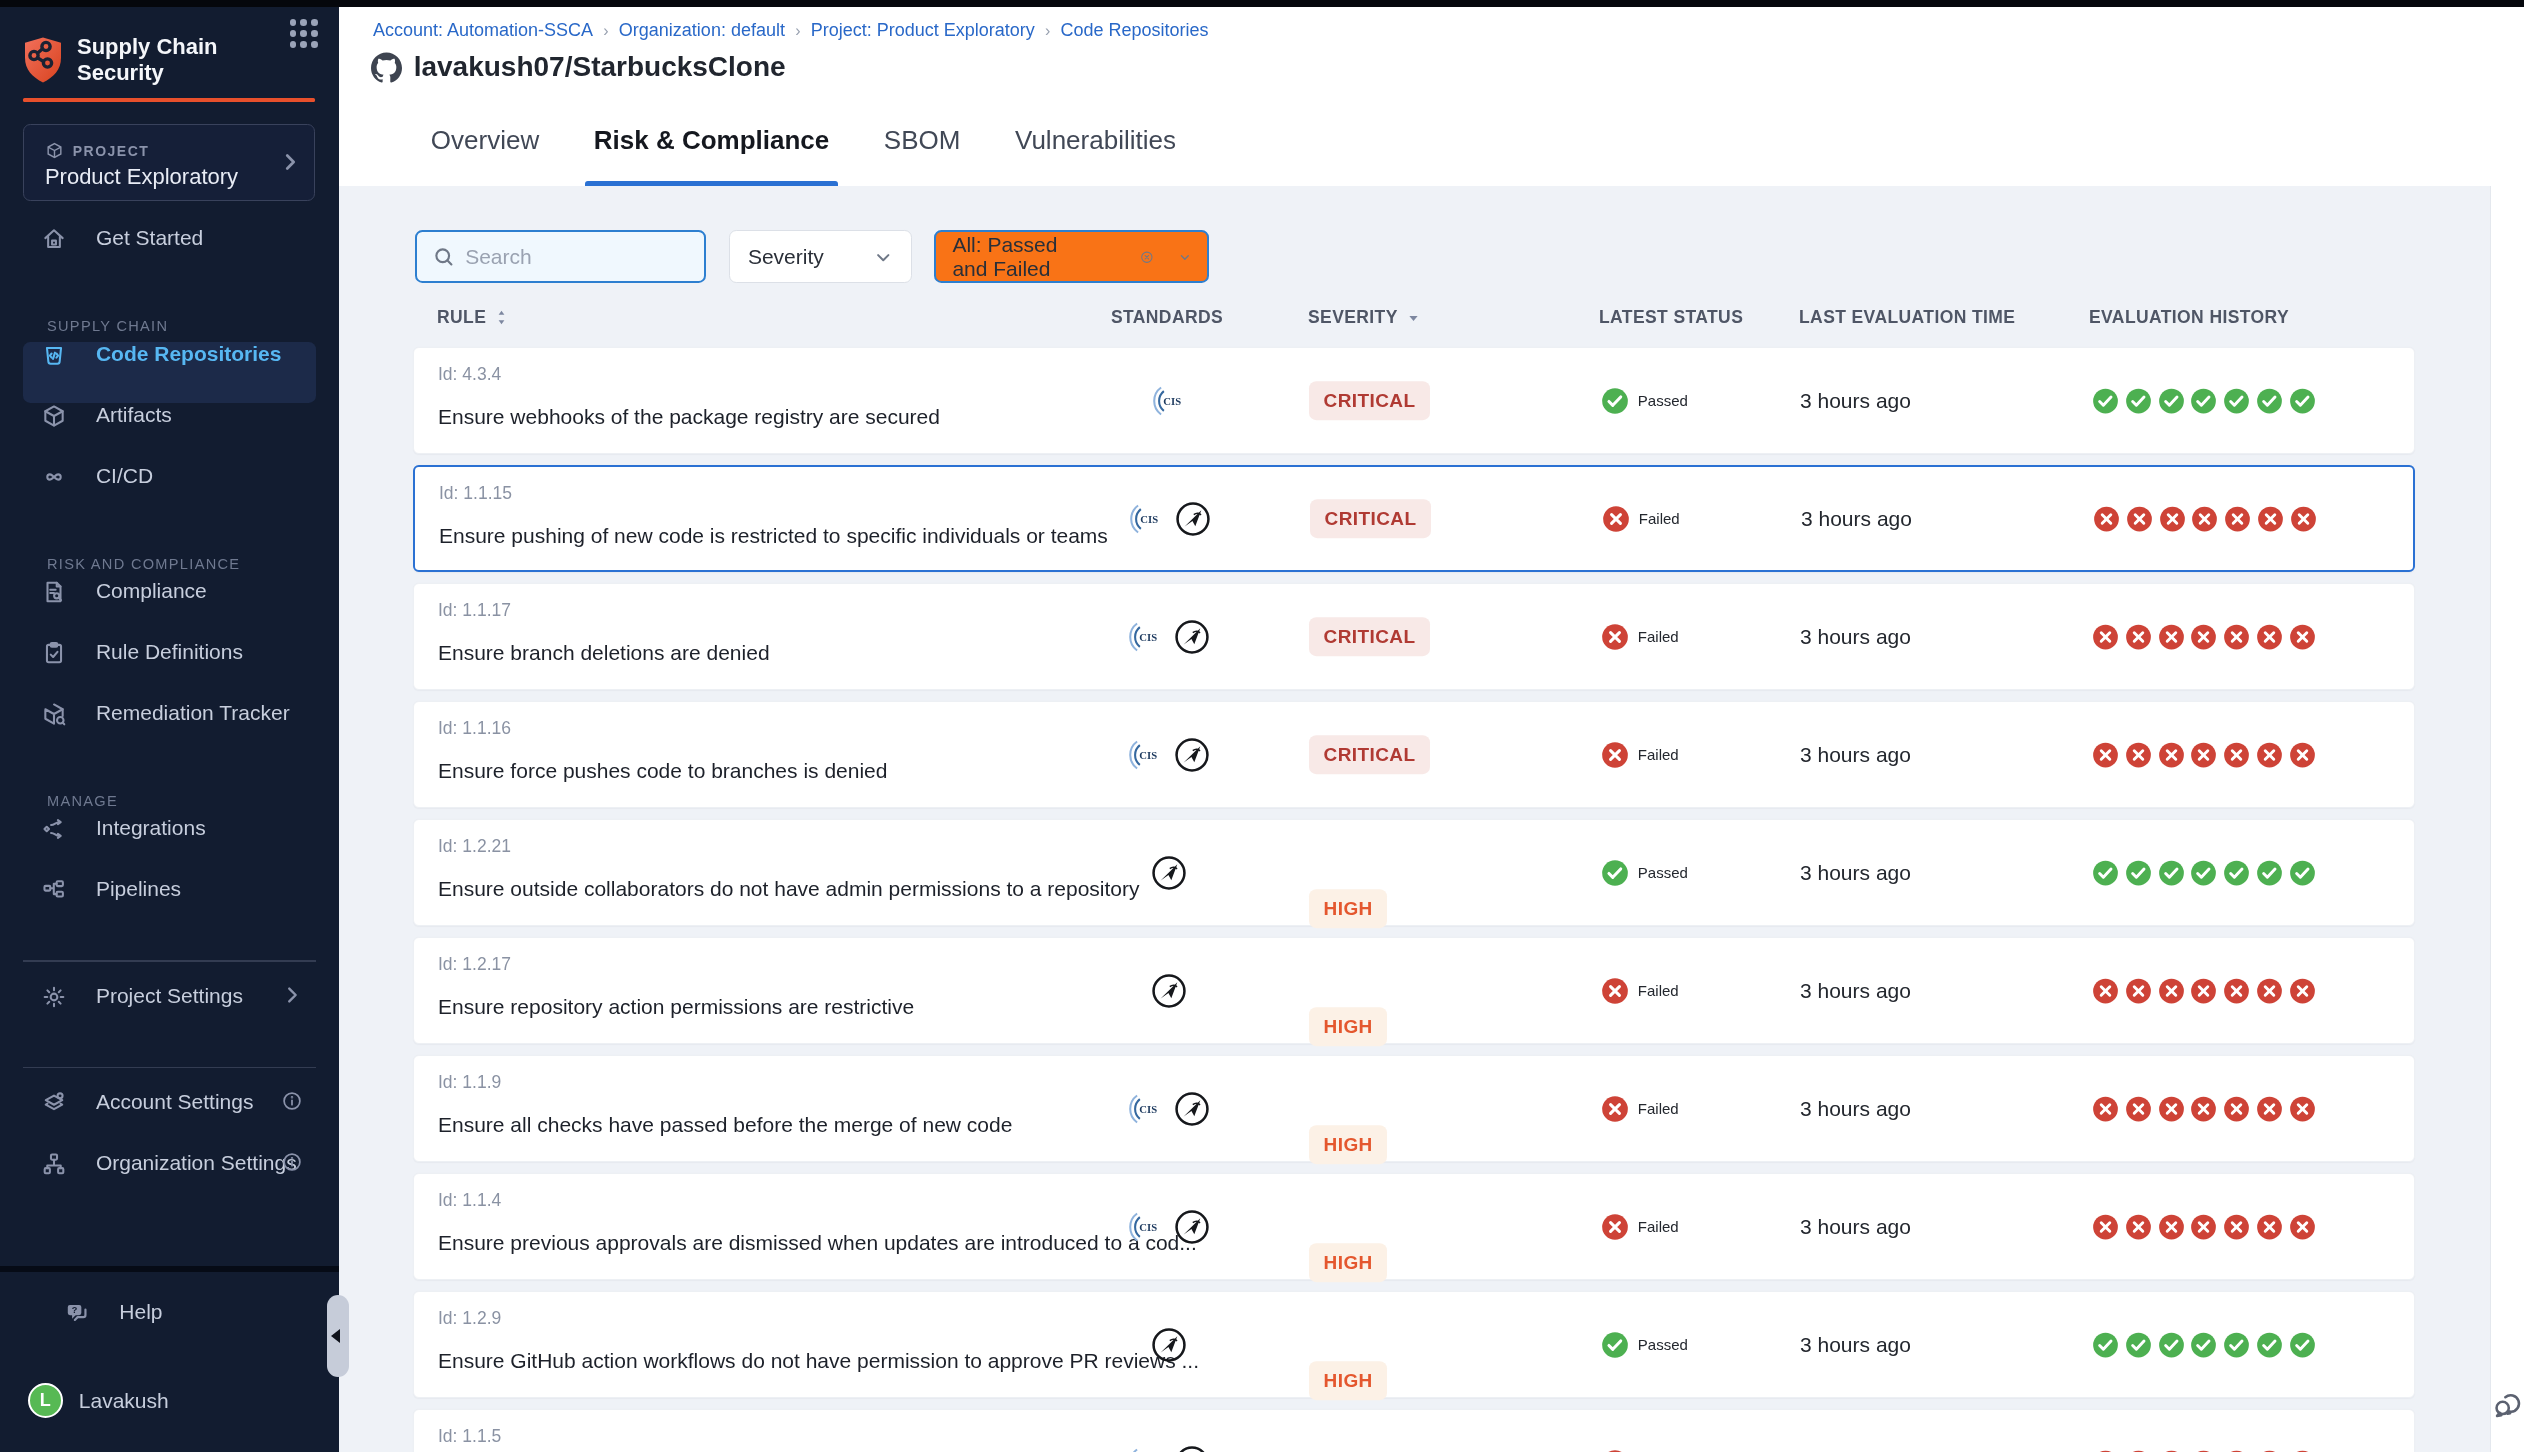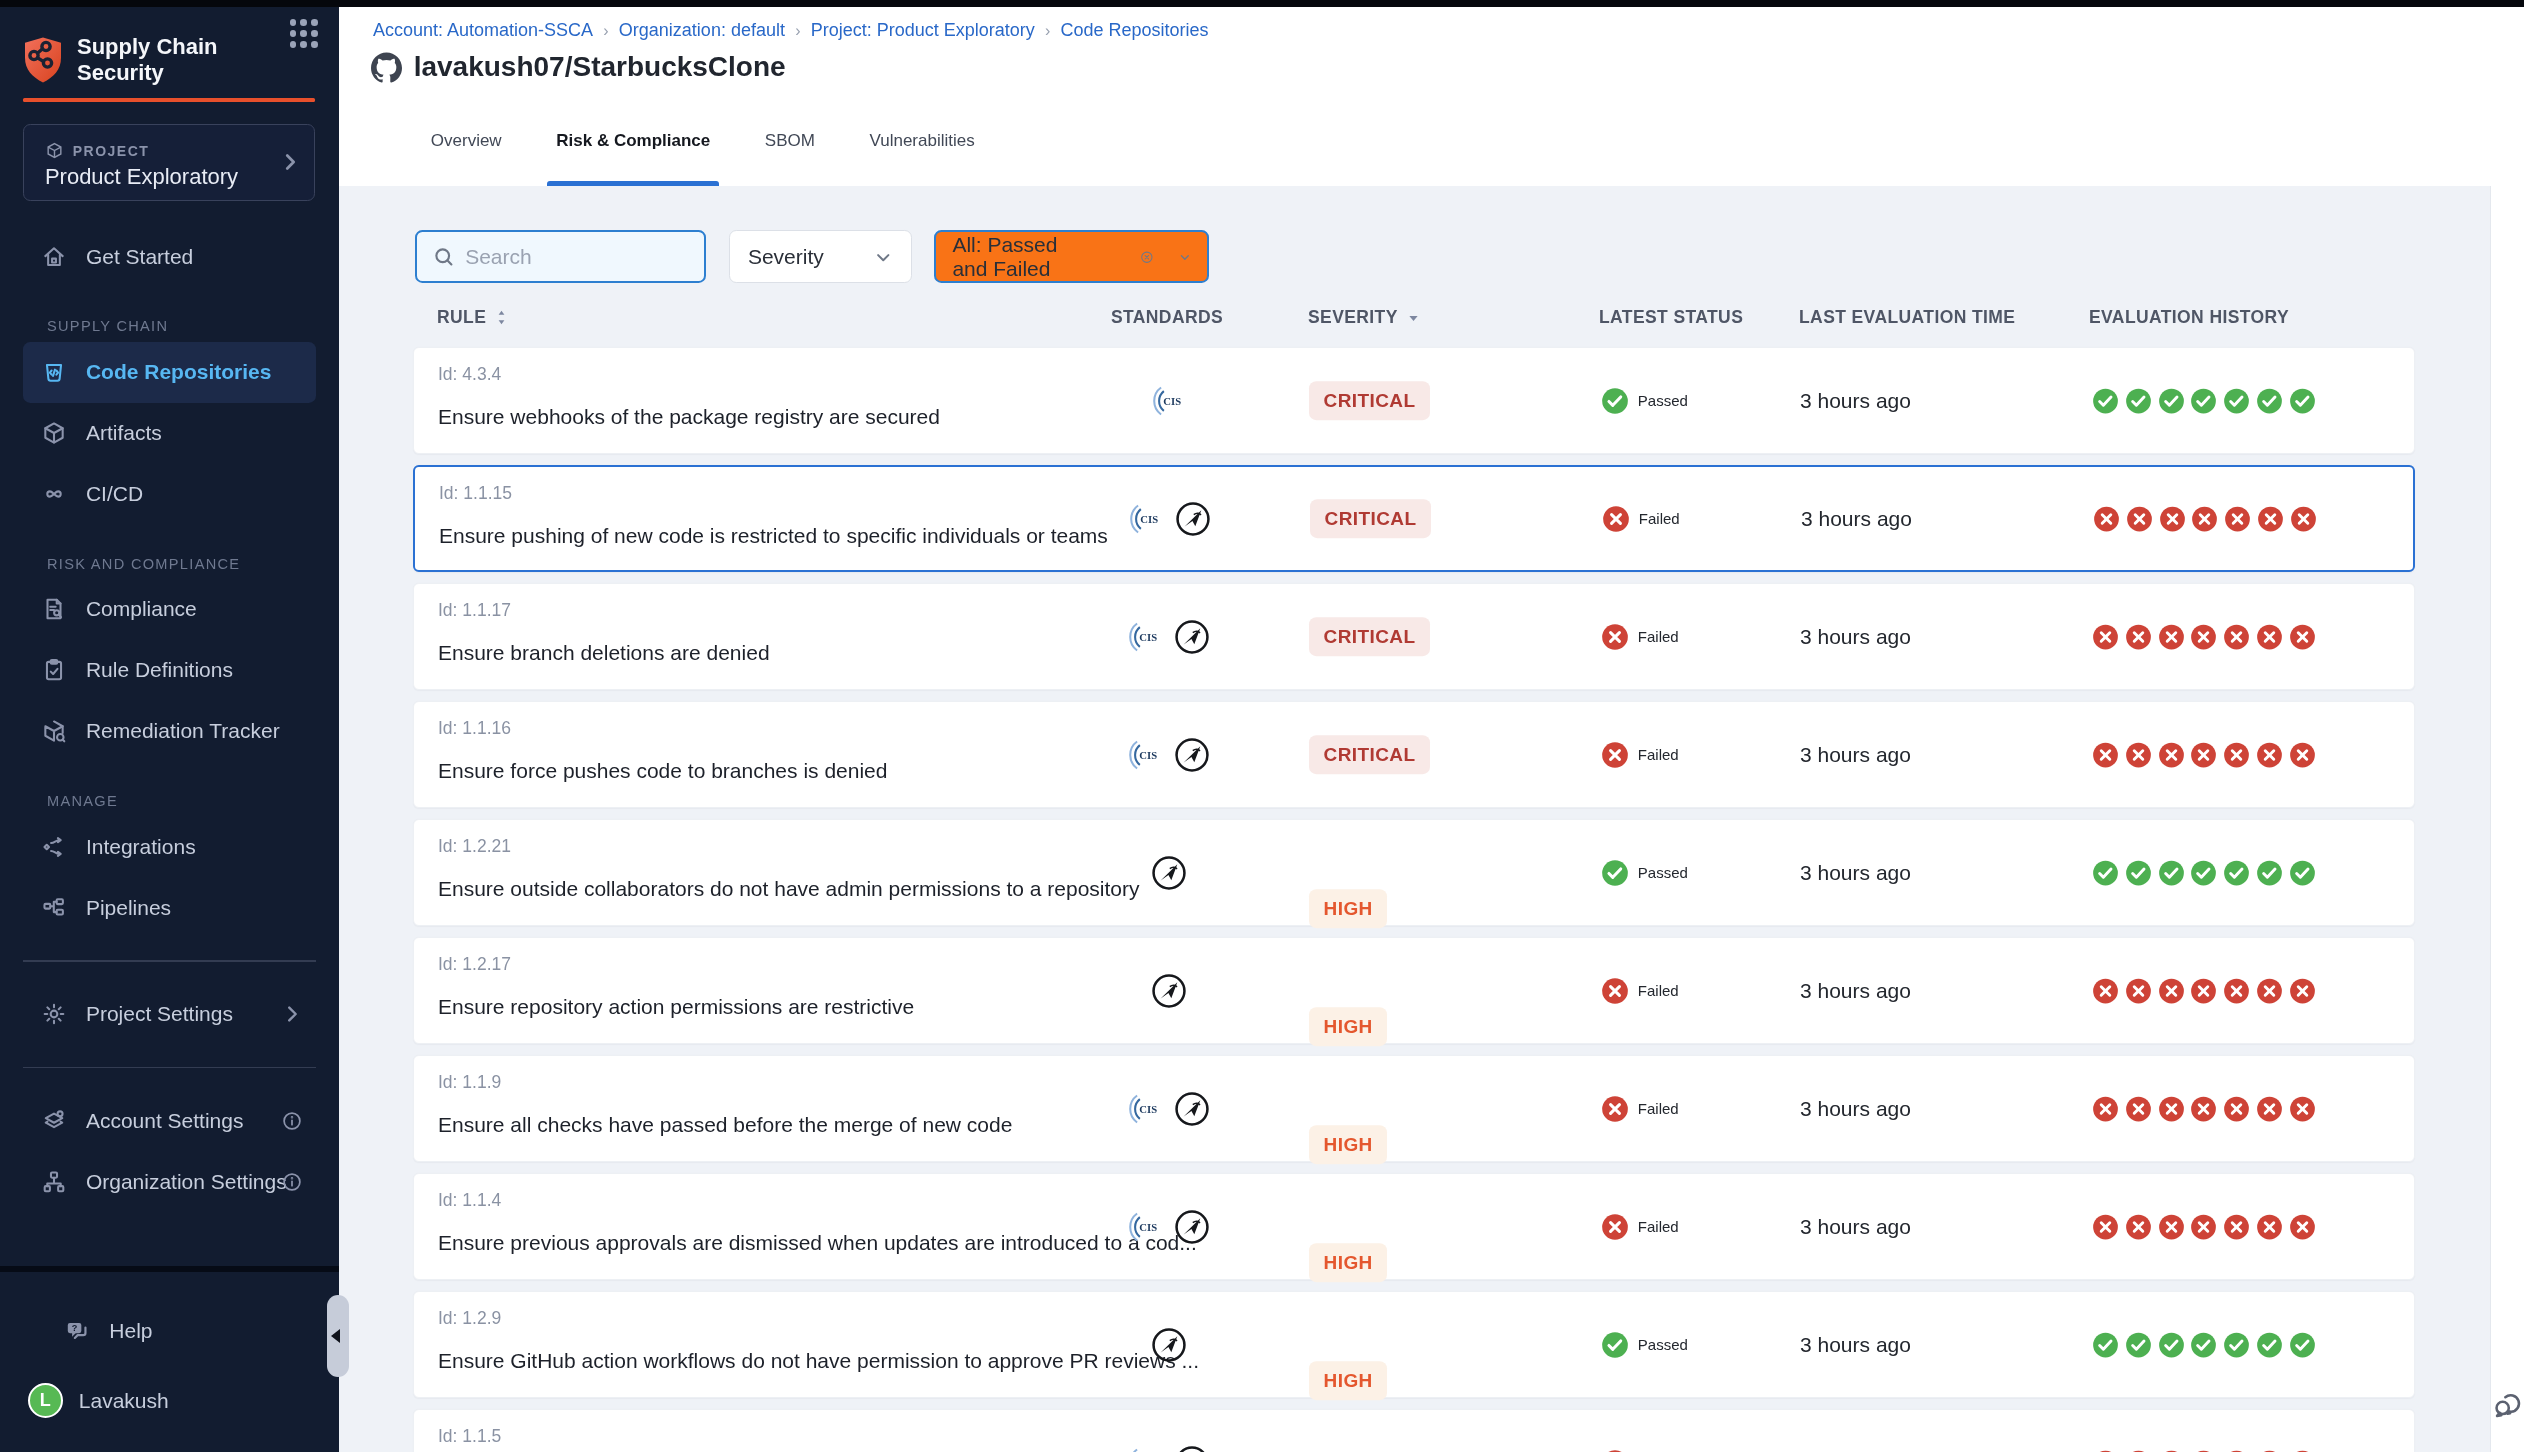--- a/index.html
+++ b/index.html
@@ -31,21 +31,21 @@
   #project-box{position:absolute;left:23.4px;top:117px;width:292px;height:77px;border:1.5px solid #39425C;
     border-radius:7.3px;background:#151F38;cursor:pointer;}
   #project-box .pb-top{position:absolute;left:20.5px;top:16px;display:flex;align-items:center;gap:8.8px;}
   #project-box .pb-top .ic{width:19px;height:19px;color:#8B93AB;}
   #project-label{font-size:14px;font-weight:700;letter-spacing:1.5px;color:#8B93AB;}
   #project-name{position:absolute;left:20.5px;top:39px;font-size:22px;color:#E8ECF5;}
   #project-chevron{position:absolute;right:13px;top:26px;width:22px;height:22px;color:#8B93AB;}
 
   #nav-root{position:absolute;left:0;top:219px;width:339px;}
   .nav-label{margin:31px 0 7.3px 47px;font-size:14.6px;letter-spacing:1.3px;color:#6F7990;}
-  .nav-item{position:relative;height:61px;margin:0 23.4px;display:flex;align-items:center;gap:19px;
+  .nav-item{position:relative;height:61px;margin:0 23.4px;display:flex;align-items:flex-start;gap:29px;
     padding-left:17.5px;border-radius:7.3px;cursor:pointer;color:var(--sidebar-text);font-size:21px;}
   .nav-item .ic{width:26px;height:26px;color:#8B93AB;flex:0 0 auto;}
   .nav-item.active{background:var(--sidebar-active-bg);color:var(--sidebar-active-text);font-weight:600;}
   .nav-item.active .ic{color:var(--sidebar-active-text);}
   .nav-item .right-ic{position:absolute;right:13px;width:22px;height:22px;color:#8B93AB;}
   .nav-divider{height:1.5px;background:#333C52;margin:22px 23.4px;}
   #black-sep{position:absolute;left:0;top:1259px;width:339px;height:5.8px;background:#060b16;}
   #help-item{position:absolute;left:23.4px;top:1293px;width:292px;}
   #user-item{position:absolute;left:23.4px;top:1363px;width:292px;display:flex;align-items:center;gap:16px;
     padding-left:4.4px;height:61px;cursor:pointer;}
@@ -61,21 +61,21 @@
   #content{position:absolute;left:339px;top:7.3px;width:2186px;height:1445px;background:#fff;}
   #crumb-row{position:absolute;left:34px;top:13px;display:flex;align-items:center;gap:10.2px;font-size:18px;}
   .crumb{color:var(--link-blue);cursor:pointer;}
   .crumb-sep{color:#98A1B0;font-size:16px;}
   #title-row{position:absolute;left:32px;top:44px;display:flex;align-items:center;gap:11.7px;}
   #github-ic{width:31px;height:31px;color:#3E4450;}
   #page-title{font-size:28px;font-weight:700;color:var(--ink);}
 
   #tabsbar{position:absolute;left:0;top:88px;width:100%;height:91px;background:#fff;}
   #tabs-root{position:absolute;left:83px;top:0;height:100%;display:flex;gap:37px;align-items:center;}
-  .tab{position:relative;height:100%;display:flex;align-items:center;padding:0 8.8px;font-size:17px;
+  .tab{position:relative;height:100%;display:flex;align-items:center;padding:0 8.8px;font-size:26px;
     color:#414856;cursor:pointer;}
   .tab.active{color:#15181F;font-weight:700;}
   .tab.active::after{content:"";position:absolute;left:0;right:0;bottom:0;height:5.1px;border-radius:2.9px 2.9px 0 0;
     background:var(--accent-blue);}
 
   #body{position:absolute;left:0;top:179px;width:2152px;height:1266px;background:var(--content-gray);
     border-right:0.7px solid var(--card-border);overflow:hidden;}
 
   
   #filters{position:absolute;left:76px;top:44px;display:flex;align-items:center;}

